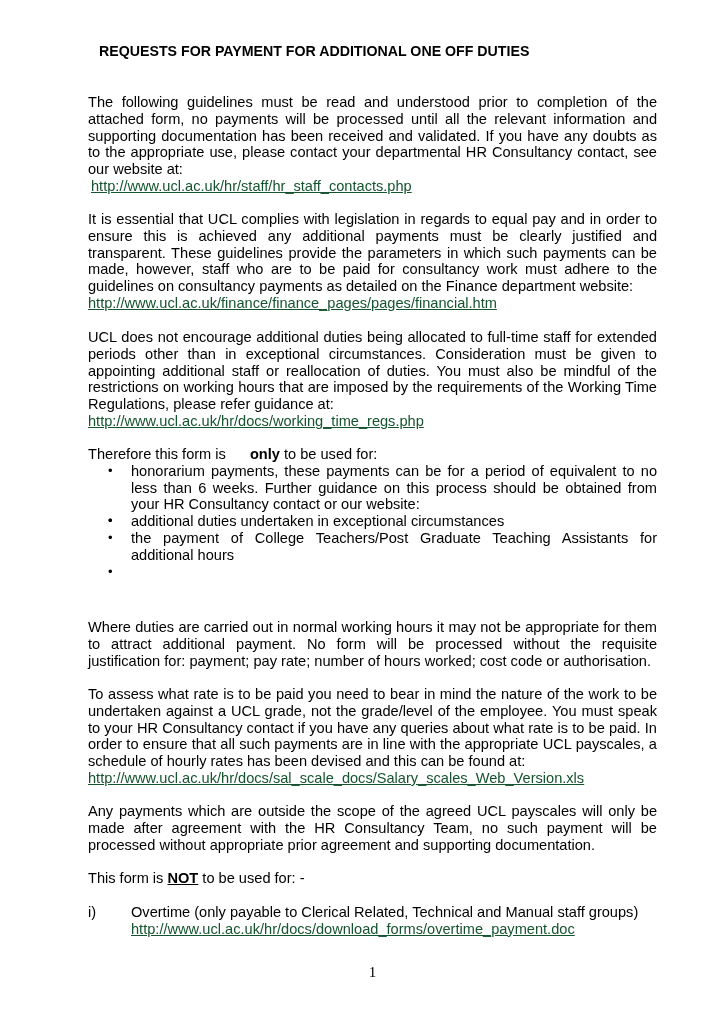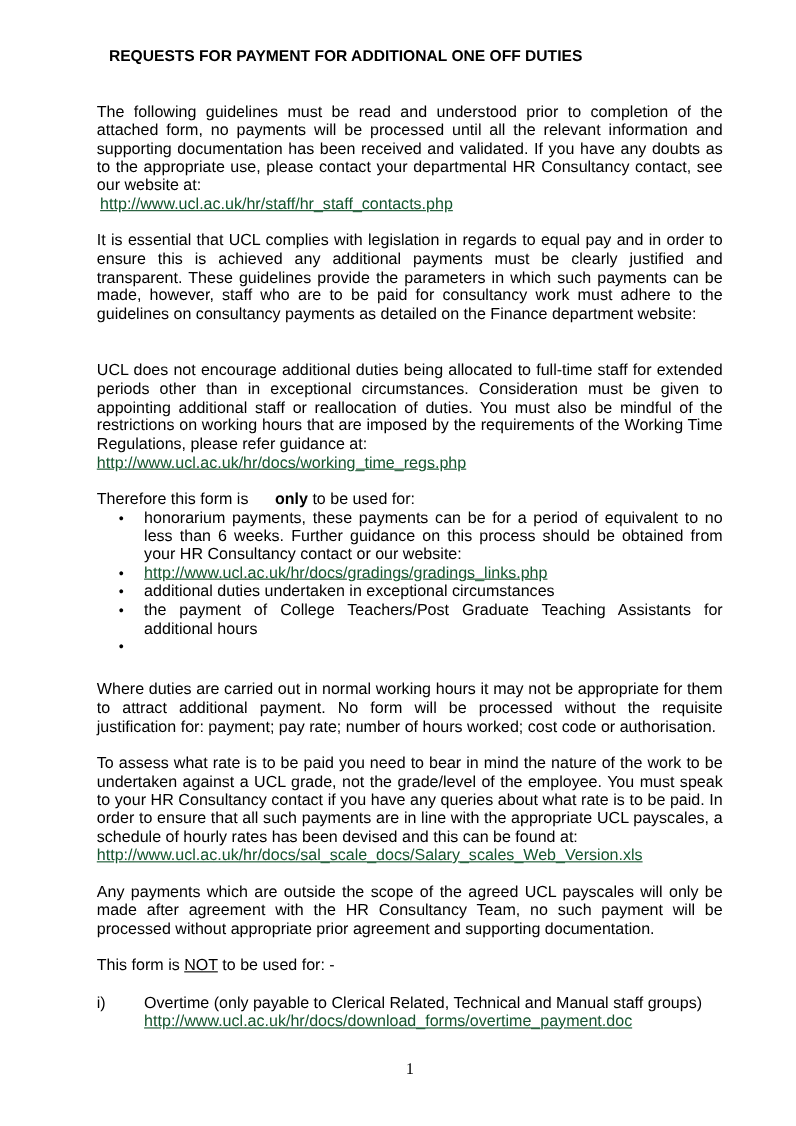--- a/index.html
+++ b/index.html
@@ -10,21 +10,21 @@
       font-size: 14.6px; line-height: 16.8px; color: #000;
     }
     .title {
       position: absolute; top: 43px; left: 11px;
       font-weight: bold; font-size: 14.2px; line-height: 17px; margin: 0;
     }
     p { margin: 0; text-align: justify; }
     .block { position: absolute; left: 0; width: 569px; }
     a { color: #14532d; text-decoration: underline; }
     .b { font-weight: bold; margin-left: 20px; }
-    .bu { font-weight: normal; text-decoration: underline; }
+    .bu { font-weight: bold; text-decoration: underline; }
     ul.bullets { list-style: none; margin: 0; padding: 0; }
     ul.bullets li { position: relative; padding-left: 43px; text-align: justify; }
     ul.bullets li .dot {
       position: absolute; left: 20px; top: 0; font-size: 13px;
     }
     .roman { position: relative; padding-left: 43px; text-align: justify; }
     .roman .num { position: absolute; left: 0; top: 0; }
     .pagenum {
       position: absolute; top: 964px; left: 0; width: 569px; text-align: center;
       font-family: "Liberation Serif", serif; font-size: 15px;
@@ -39,34 +39,37 @@
 
   <div class="block" style="top:94px;">
     <p>The following guidelines must be read and understood prior to completion of the attached form, no payments will be processed until all the relevant information and supporting documentation has been received and validated. If you have any doubts as to the appropriate use, please contact your departmental HR Consultancy contact, see our website at:</p>
     <div style="padding-left:3px;">
       <a href="#">http://www.ucl.ac.uk/hr/staff/hr_staff_contacts.php</a>
     </div>
   </div>
 
   <div class="block" style="top:211px;">
     <p>It is essential that UCL complies with legislation in regards to equal pay and in order to ensure this is achieved any additional payments must be clearly justified and transparent. These guidelines provide the parameters in which such payments can be made, however, staff who are to be paid for consultancy work must adhere to the guidelines on consultancy payments as detailed on the Finance department website:</p>
+    <div>
+      <a href="#">http://www.ucl.ac.uk/finance/finance_pages/pages/financial.htm</a>
+    </div>
   </div>
 
   <div class="block" style="top:329px;">
     <p>UCL does not encourage additional duties being allocated to full-time staff for extended periods other than in exceptional circumstances. Consideration must be given to appointing additional staff or reallocation of duties. You must also be mindful of the restrictions on working hours that are imposed by the requirements of the Working Time Regulations, please refer guidance at:</p>
     <div>
       <a href="#">http://www.ucl.ac.uk/hr/docs/working_time_regs.php</a>
     </div>
   </div>
 
   <div class="block" style="top:446px;">
     <p><span>Therefore this form is </span><span class="b">only</span><span> to be used for:</span></p>
     <ul class="bullets">
       <li><span class="dot">•</span><span>honorarium payments, these payments can be for a period of equivalent to no less than 6 weeks. Further guidance on this process should be obtained from your HR Consultancy contact or our website:</span></li>
-      <li><span class="dot">•</span><a href="#">http://www.ucl.ac.uk/hr/docs/gradings/gradings_links.php</a></li>
+      <li><span class="dot">•</span></li>
       <li><span class="dot">•</span><span>additional duties undertaken in exceptional circumstances</span></li>
       <li><span class="dot">•</span><span>the payment of College Teachers/Post Graduate Teaching Assistants for additional hours</span></li>
       <li><span class="dot">•</span></li>
     </ul>
   </div>
 
   <div class="block" style="top:619px;">
     <p>Where duties are carried out in normal working hours it may not be appropriate for them to attract additional payment. No form will be processed without the requisite justification for: payment; pay rate; number of hours worked; cost code or authorisation.</p>
   </div>
 

